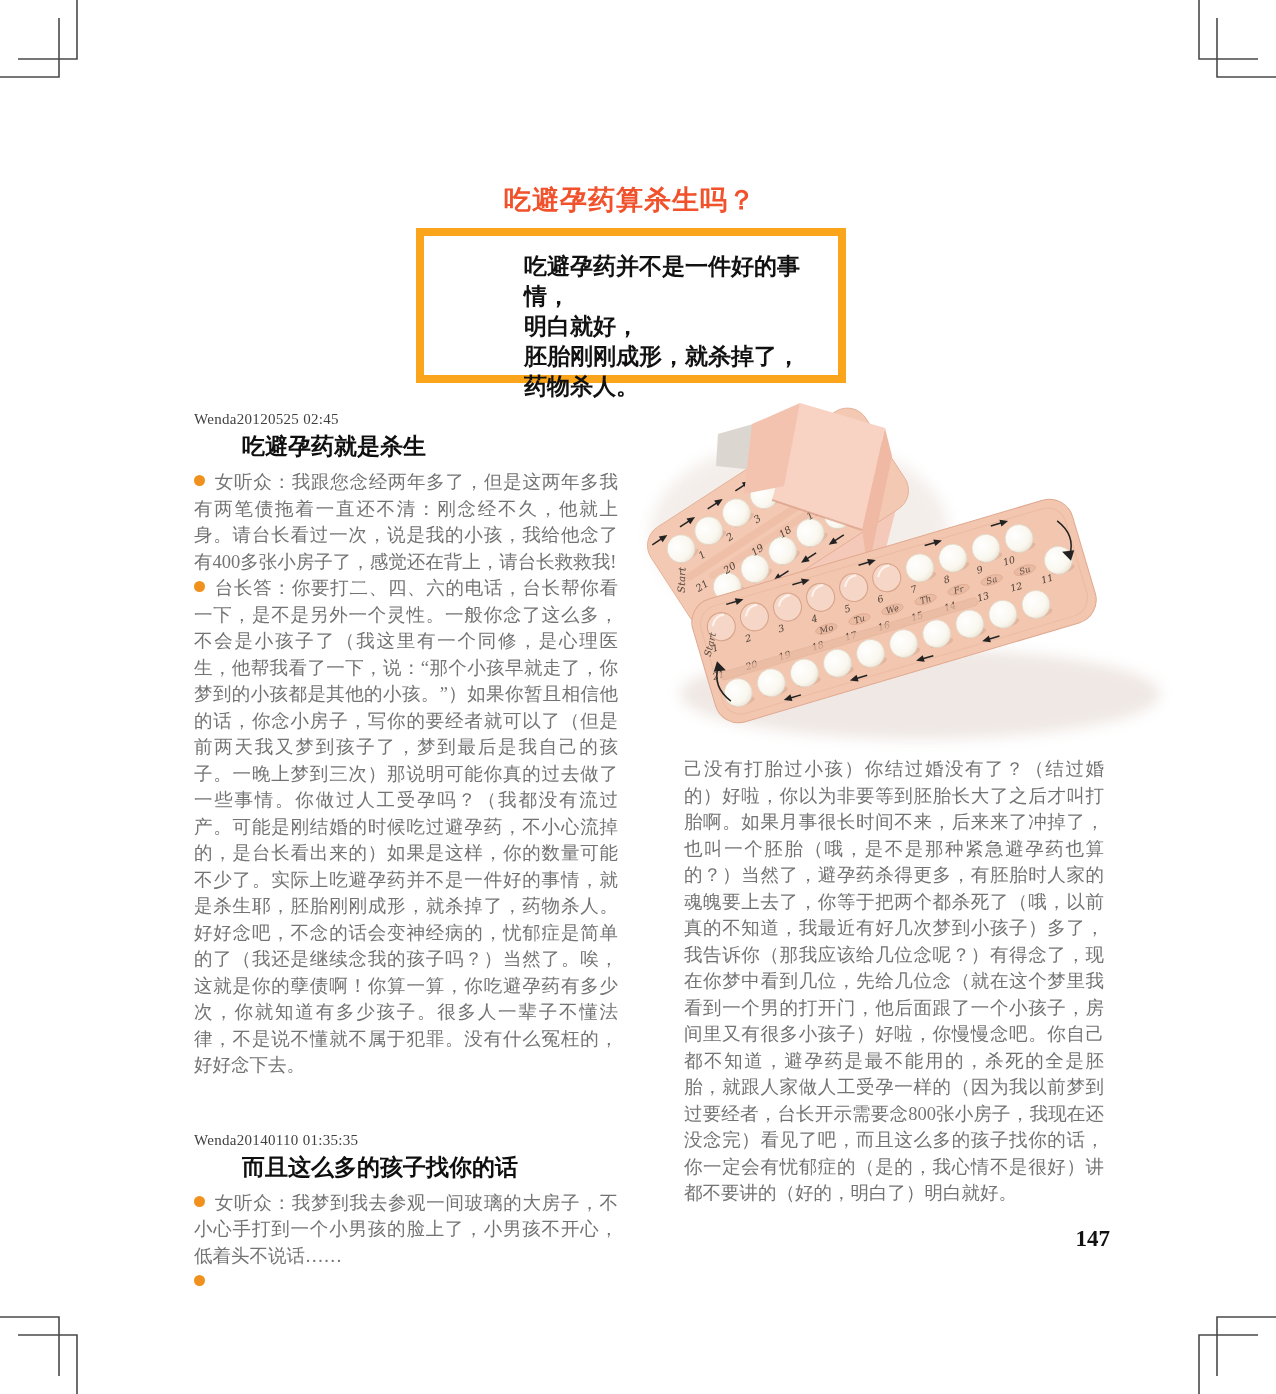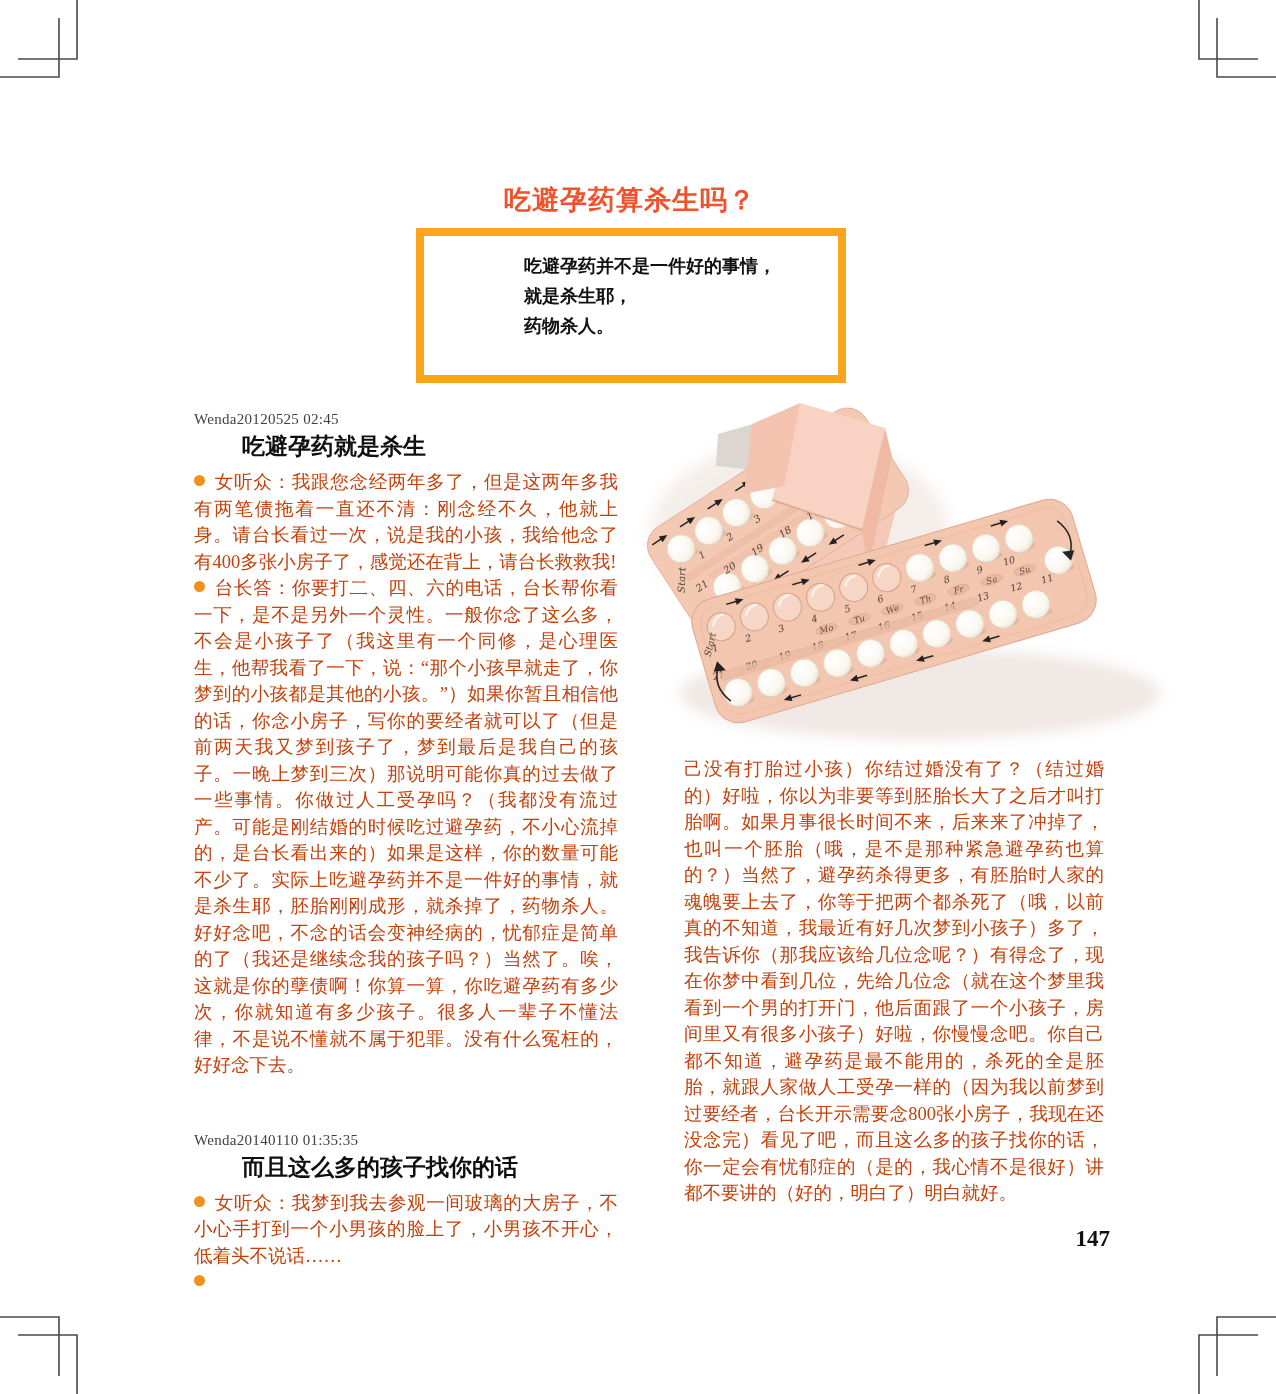--- a/index.html
+++ b/index.html
@@ -7,29 +7,29 @@
         font-family:"Liberation Serif","DejaVu Serif",serif;color:#1c1c1c;}
   .crop-marks{position:absolute;left:0;top:0;pointer-events:none;}
 
   .page-title{position:absolute;left:320px;top:164px;width:620px;text-align:center;
       font-family:Liberation Mono, monospace;font-weight:bold;
       font-size:27px;letter-spacing:1px;color:#F1512B;}
 
   .quote-box{position:absolute;left:416px;top:228px;width:430px;height:155px;box-sizing:border-box;
       border:8px solid #FAA51B;background:#ffffff;padding:15px 10px 0 52px;}
   .quote-line{font-family:Liberation Sans, sans-serif;font-weight:bold;
-      font-size:18px;line-height:30px;color:#111111;padding-left:48px;}
+      font-size:23px;line-height:30px;color:#111111;padding-left:48px;}
 
   .col-left{position:absolute;left:194px;top:410px;width:424px;}
   .col-right{position:absolute;left:684px;top:756px;width:420px;}
 
   .timestamp{font-size:15px;line-height:19px;color:#3f3f3f;letter-spacing:0.3px;}
   .section-heading{font-family:"Liberation Sans","DejaVu Sans",sans-serif;font-weight:bold;
       font-size:23px;line-height:30px;color:#0f0f0f;margin:2px 0 8px 0;padding-left:48px;}
-  .body-text{font-size:18.5px;line-height:26.5px;text-align:justify;margin:0;color:#c2410c;}
+  .body-text{font-size:18.5px;line-height:26.5px;text-align:justify;margin:0;color:#737373;}
   .section2{margin-top:52px;}
   .bullet{display:inline-block;width:11px;height:11px;border-radius:50%;
       background:#F0911E;margin-right:9px;vertical-align:2px;}
 
   .illustration{position:absolute;left:640px;top:394px;width:560px;height:380px;}
   #pill-svg{overflow:visible;display:block;}
 
   .page-number{position:absolute;left:1010px;top:1226px;width:100px;text-align:right;
       font-weight:bold;font-size:23px;color:#111111;}
 </style>
@@ -48,21 +48,22 @@
         <path d="M59 1376 L59 1317 L0 1317"></path>
       <path d="M1199 1394 L1199 1335 L1258 1335"></path>
         <path d="M1217 1376 L1217 1317 L1276 1317"></path>
     </g>
   </svg>
 
   <h1 class="page-title">吃避孕药算杀生吗？</h1>
 
   <div class="quote-box">
     <div class="quote-line">吃避孕药并不是一件好的事情，</div>
-    <div class="quote-line">就是杀生耶，</div>
+    <div class="quote-line">明白就好，</div>
+    <div class="quote-line">胚胎刚刚成形，就杀掉了，</div>
     <div class="quote-line">药物杀人。</div>
   </div>
 
   <div class="illustration">
     <svg id="pill-svg" width="560" height="380" viewBox="0 0 560 380">
         <defs>
           <radialGradient id="pillG" cx="40%" cy="35%" r="75%">
             <stop offset="0%" stop-color="#FFFFFF"></stop>
             <stop offset="65%" stop-color="#FAF7EF"></stop>
             <stop offset="100%" stop-color="#E8E0D0"></stop>

